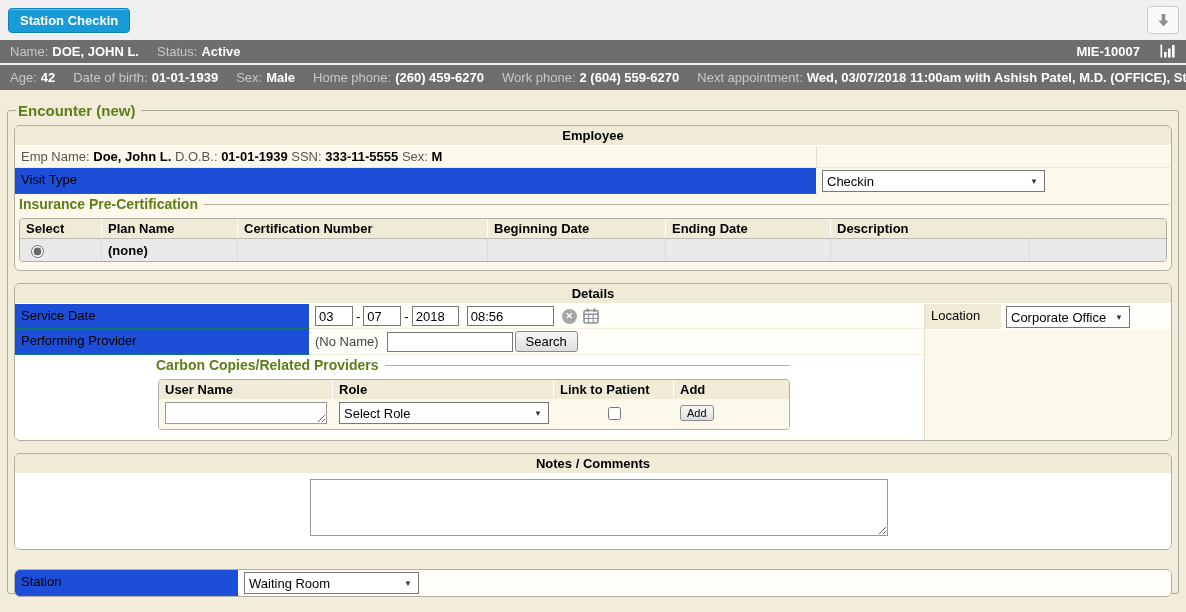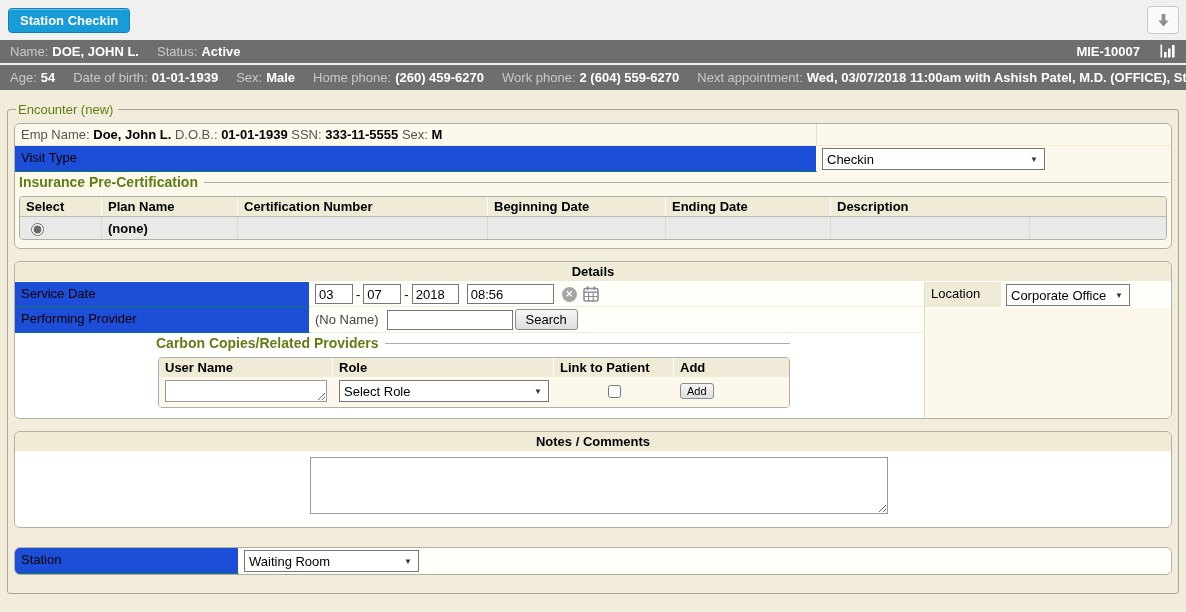--- a/index.html
+++ b/index.html
@@ -34,21 +34,21 @@
   .ivalue { color:#fff; font-weight:bold; }
   .ipair { margin-right:18px; display:inline-flex; align-items:center; }
   .bar-right { margin-left:auto; display:flex; align-items:flex-start; gap:20px; }
   
   fieldset.outer {
     margin:12px 7px 0 7px; padding:6px 6px 8px 6px;
     border:1px solid #a8a79c; border-radius:3px;
     height:492px;
   }
   fieldset.outer > legend {
-    font-weight:normal; font-size:13px; color:#5e7d16; padding:0 5px 0 2px; margin-left:2px;margin-top:20px;
+    font-weight:bold; font-size:15px; color:#5e7d16; padding:0 5px 0 2px; margin-left:2px;margin-top:20px;
   }
   fieldset.inner {
     border:none; border-top:1px solid #b0afa4; margin:2px 2px 4px 2px; padding:4px 0 0 0;
   }
   fieldset.inner > legend { font-weight:bold; font-size:14px; color:#5e7d16; padding:0 6px 0 2px; }
   .panel {
     border:1px solid #b0afa4; border-radius:6px; background:#fcf9ec; overflow:hidden;
   }
   .panel-header {
     background:#f0ebd7; text-align:center; font-weight:bold; font-size:13px;
@@ -161,21 +161,21 @@
         <rect x="8" y="4.5" width="2.6" height="9" fill="#fff"></rect>
         <rect x="12" y="1" width="2.6" height="12.5" fill="#fff"></rect>
       </svg>
     </span>
   </span>
 </div>
 
 <div class="info-bar">
   <span class="ipair">
     <span class="ilabel">Age:</span>
-    <span class="ivalue">54</span>
+    <span class="ivalue">42</span>
   </span>
   <span class="ipair">
     <span class="ilabel">Date of birth:</span>
     <span class="ivalue">01-01-1939</span>
   </span>
   <span class="ipair">
     <span class="ilabel">Sex:</span>
     <span class="ivalue">Male</span>
   </span>
   <span class="ipair">
@@ -189,20 +189,21 @@
   <span class="ipair">
     <span class="ilabel">Next appointment:</span>
     <span class="ivalue">Wed, 03/07/2018 11:00am with Ashish Patel, M.D. (OFFICE), Stuff</span>
   </span>
 </div>
 
 <fieldset class="outer">
   <legend>Encounter (new)</legend>
 
   <div class="panel">
+    <div class="panel-header">Employee</div>
     <div class="frow emp-summary">
       <div class="cell-l">
         <span class="gray-lab">Emp Name:</span>
         <b>Doe, John L.</b>
         <span class="gray-lab">D.O.B.:</span>
         <b>01-01-1939</b>
         <span class="gray-lab">SSN:</span>
         <b>333-11-5555</b>
         <span class="gray-lab">Sex:</span>
         <b>M</b>

